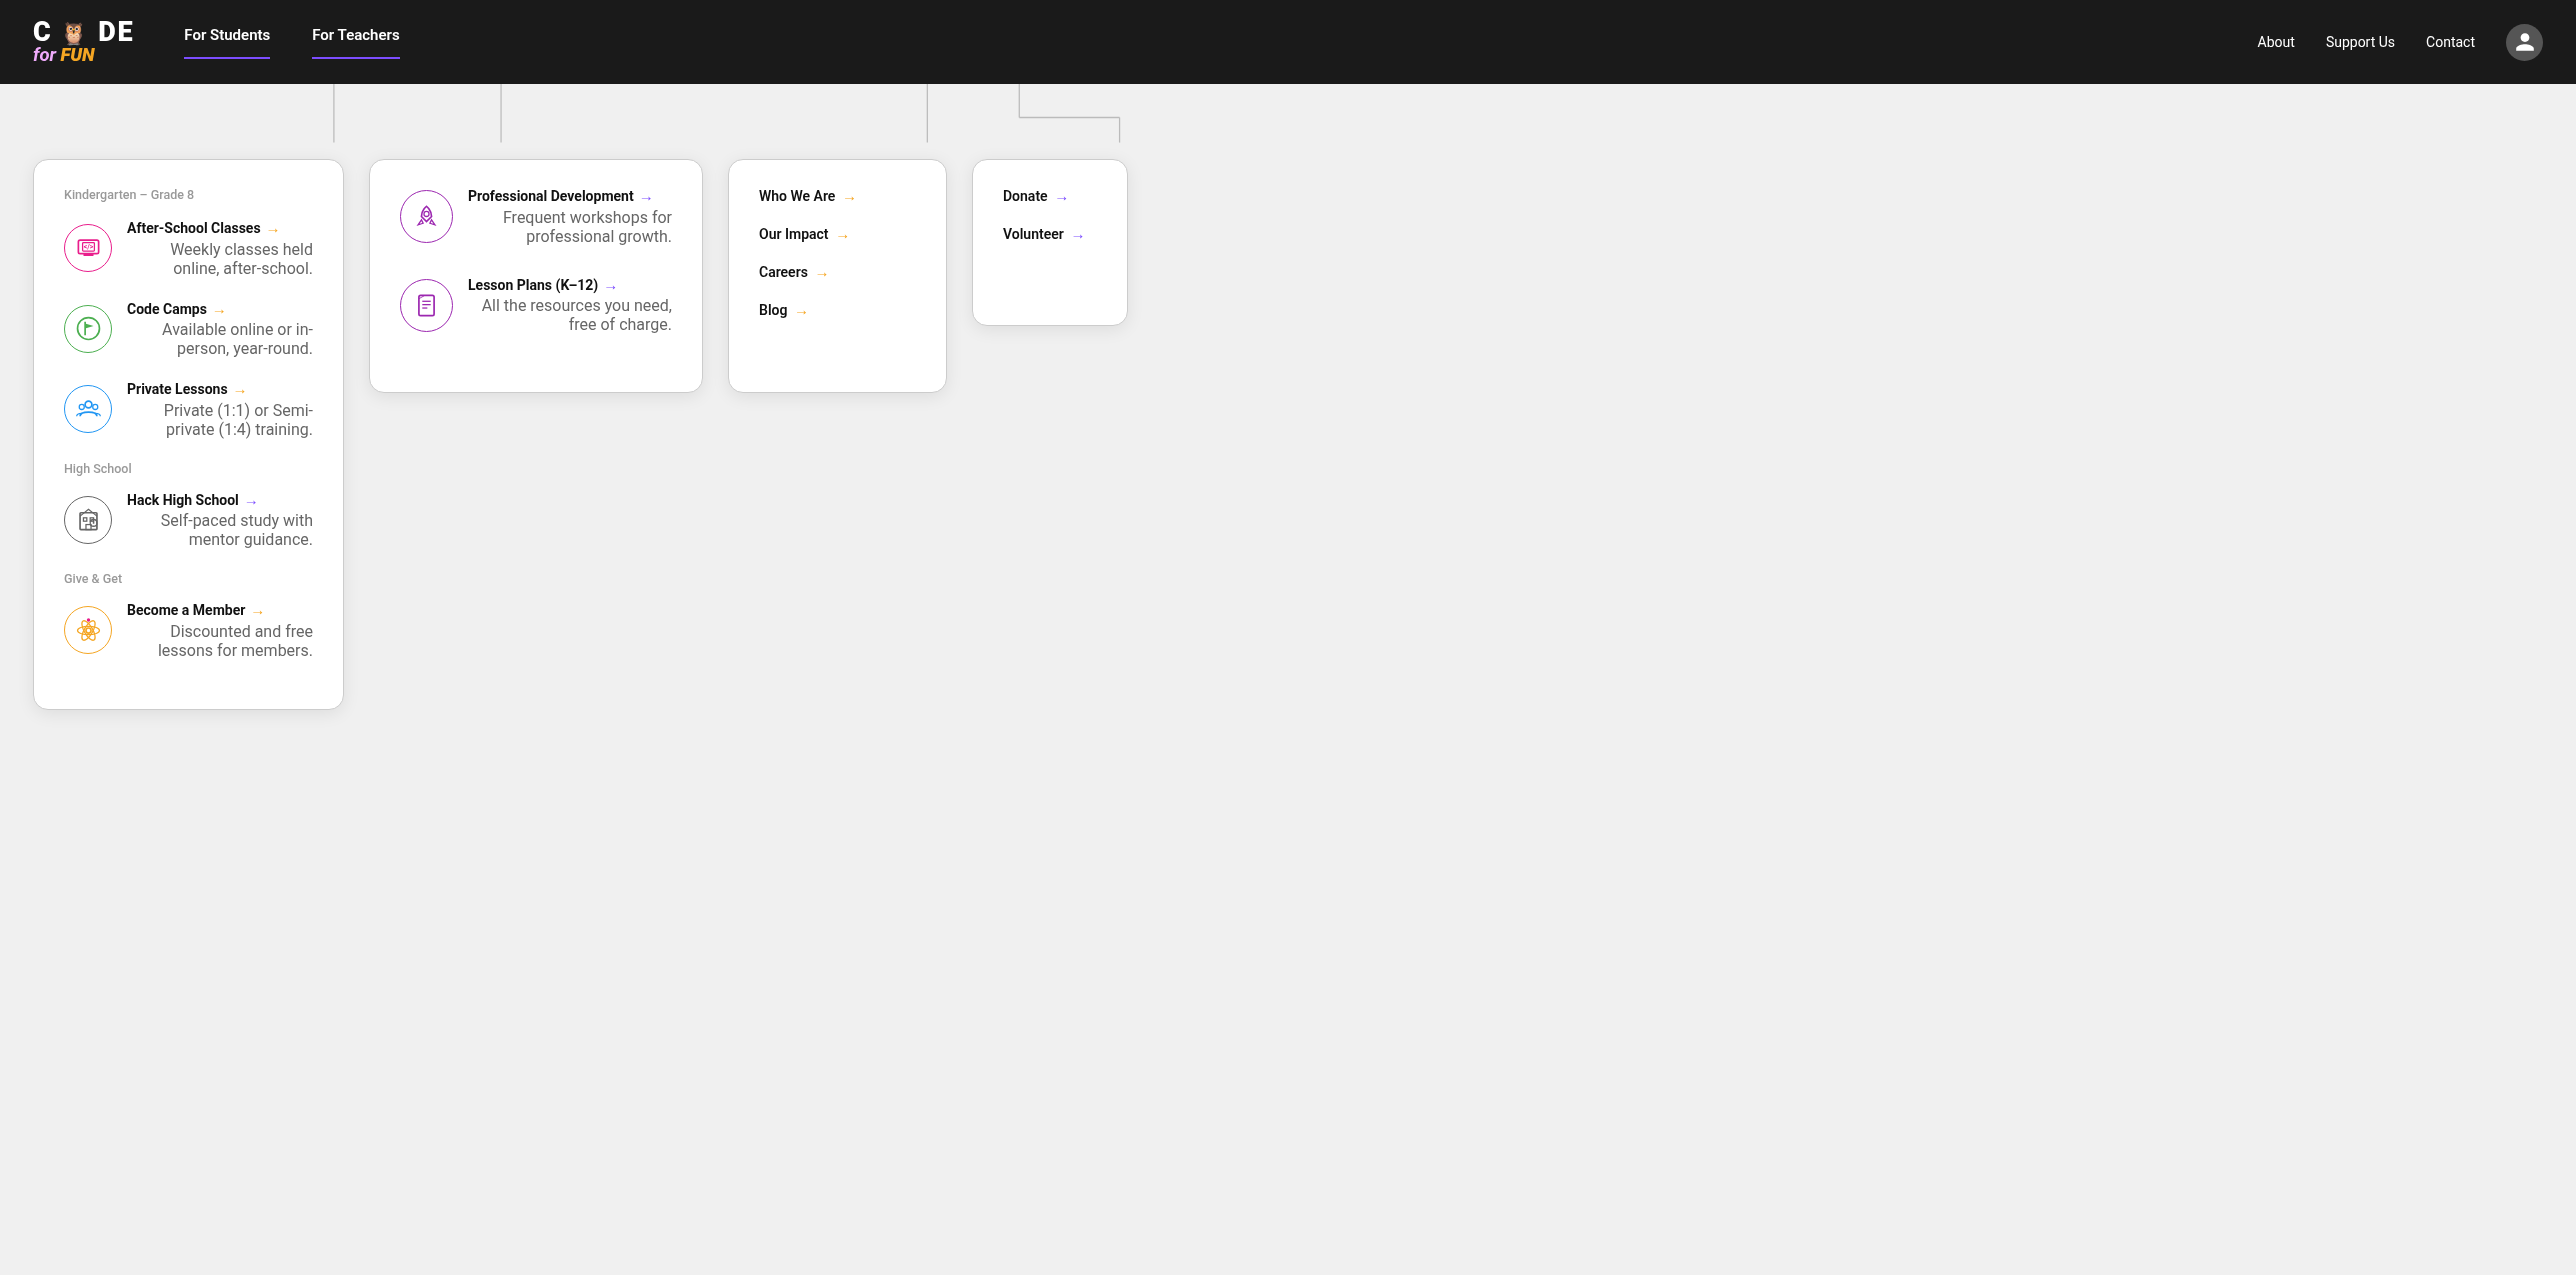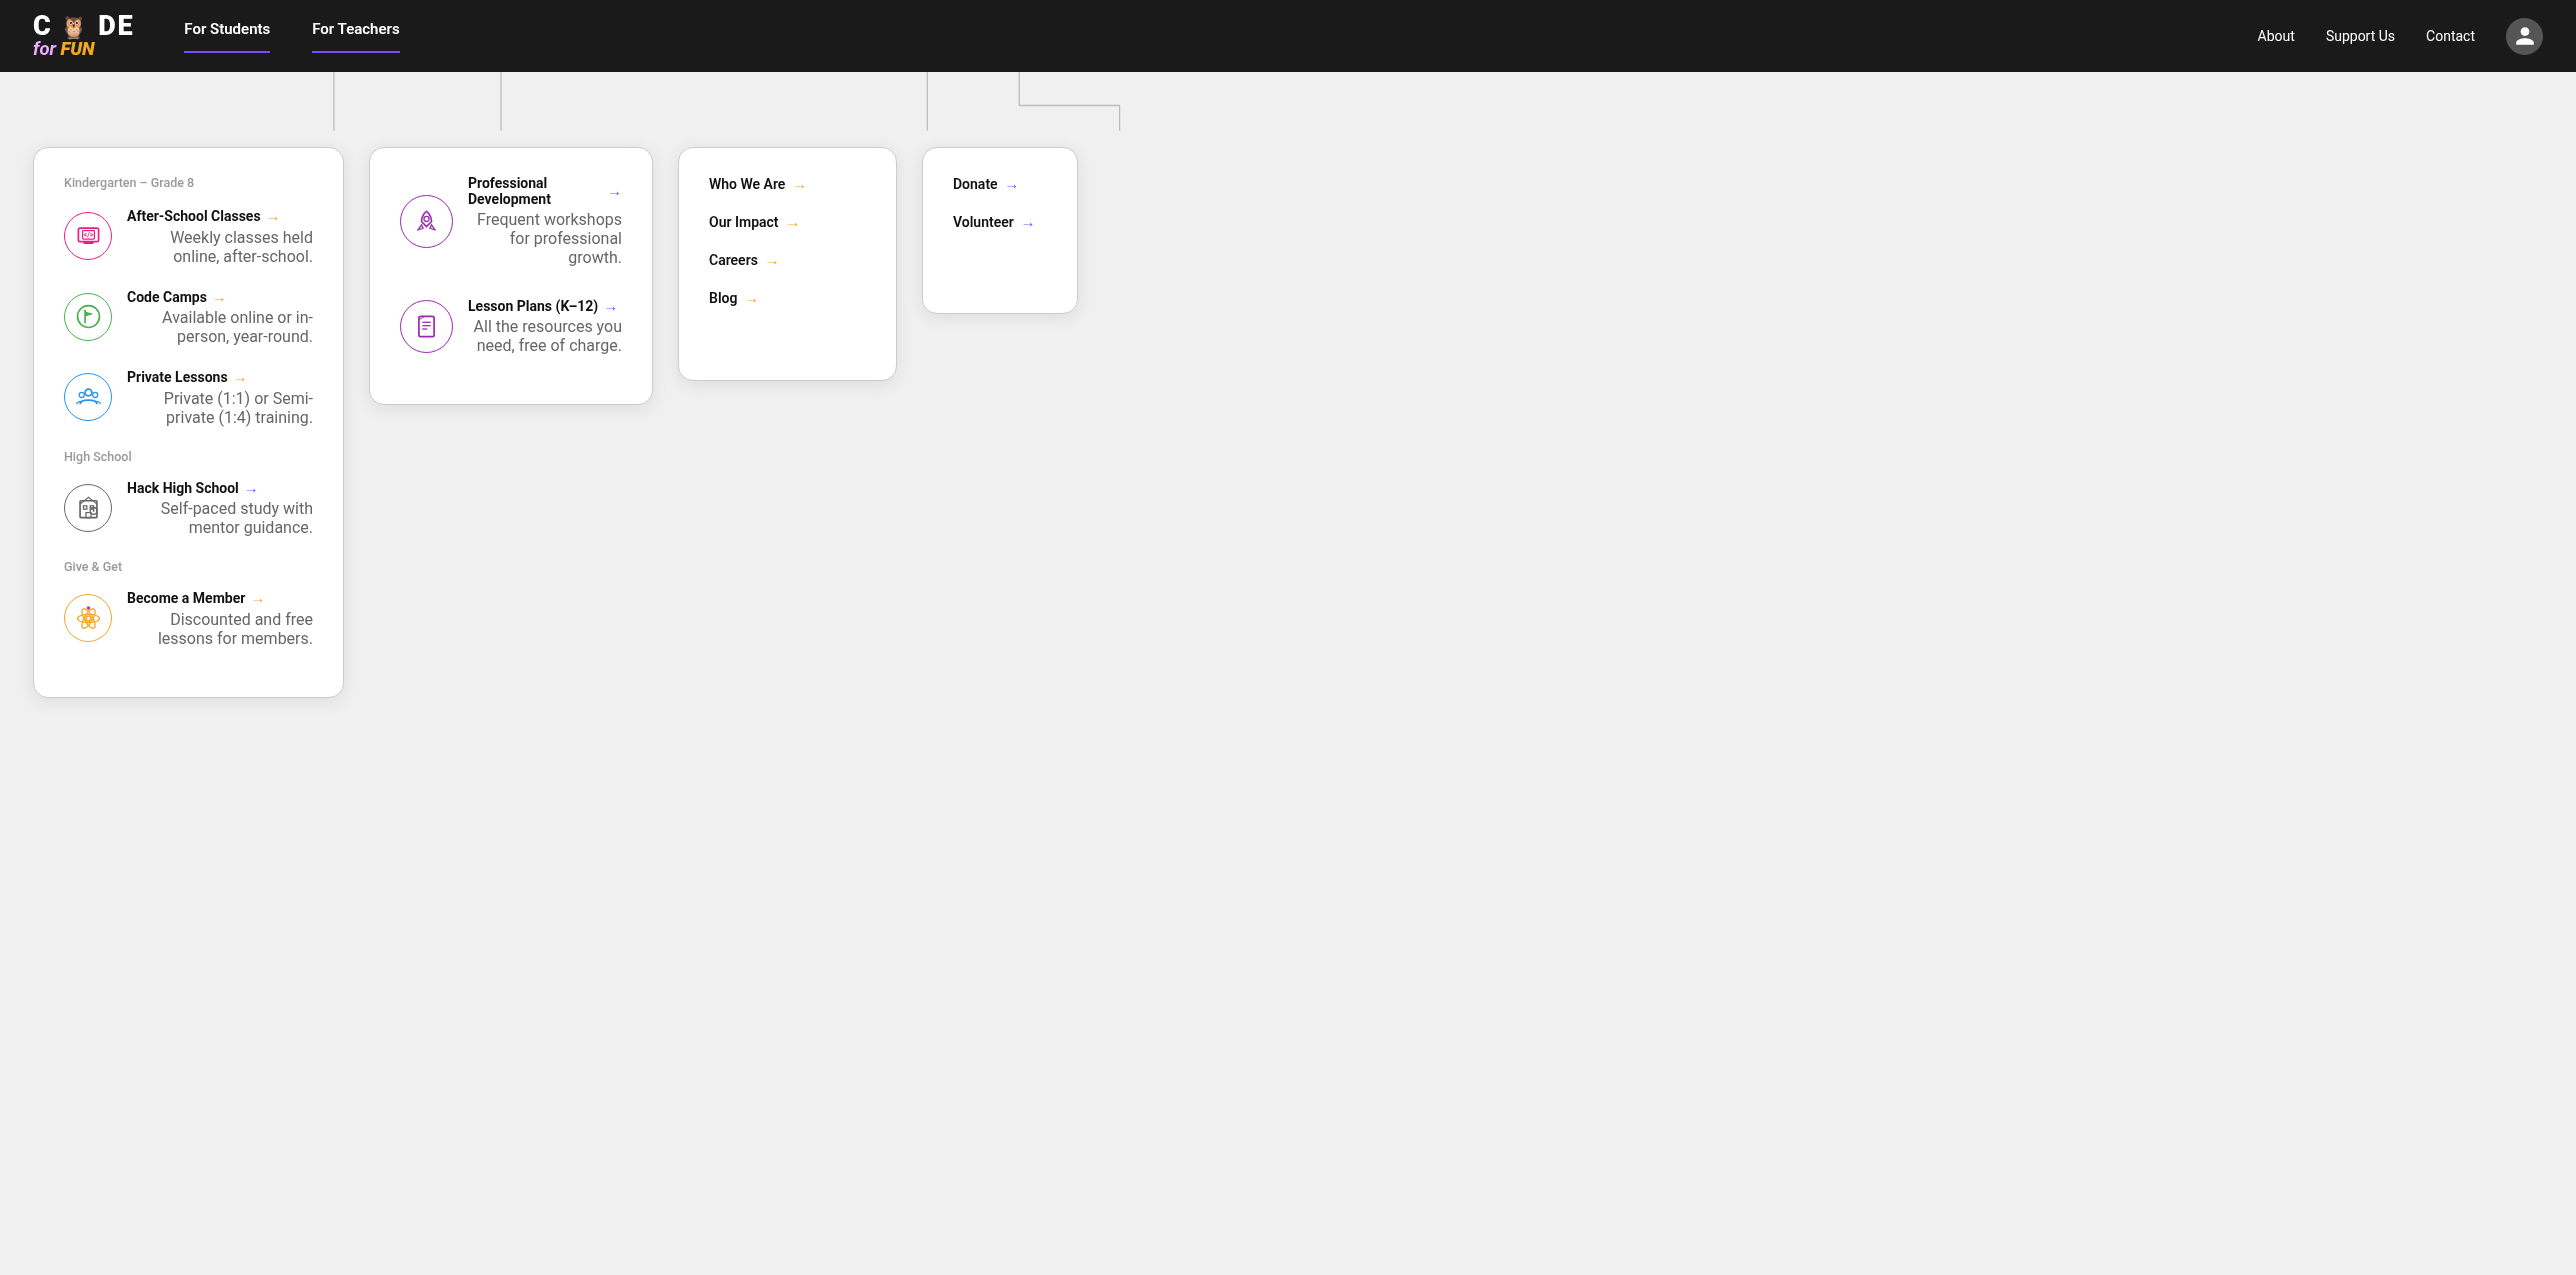--- a/index.html
+++ b/index.html
@@ -5,21 +5,21 @@
     * { margin: 0; padding: 0; box-sizing: border-box; }
     body {
       font-family: -apple-system, BlinkMacSystemFont, 'Segoe UI', Roboto, sans-serif;
       background: #f0f0f0;
       min-height: 100vh;
     }
 
     
     .navbar {
       background: #1a1a1a;
-      height: 72px;
+      height: 84px;
       display: flex;
       align-items: center;
       padding: 0 33px;
       position: relative;
       z-index: 10;
     }
     .logo-area {
       display: flex;
       flex-direction: column;
       margin-right: 50px;
@@ -174,21 +174,21 @@
       margin-top: 2.5px;
       text-align: right;
     }
 
     .section-divider {
       margin: 8.4px 0 15px 0;
     }
 
     
     .card-teachers {
-      width: 284px;
+      width: 334px;
       min-height: 234px;
       margin-top: 0;
     }
 
     
     .card-about {
       width: 219px;
       min-height: 234px;
     }
     .about-link {

